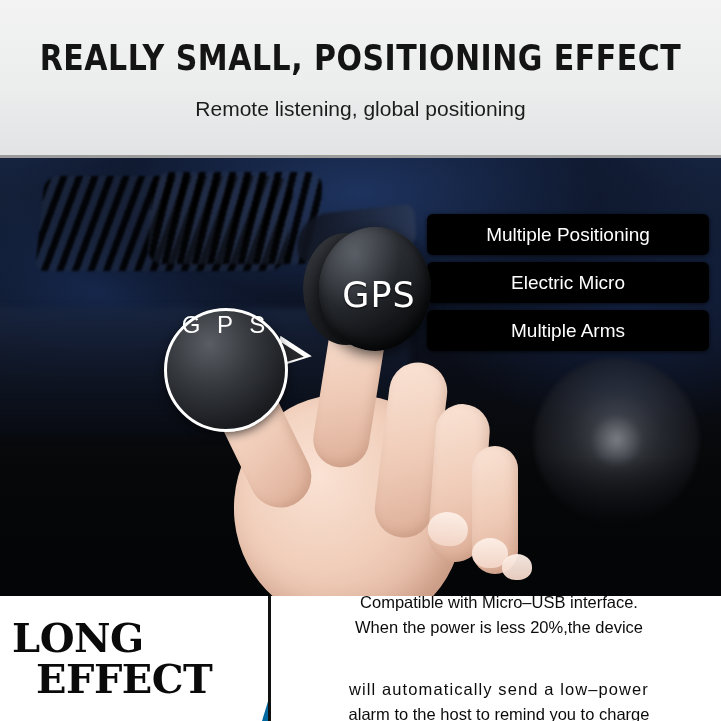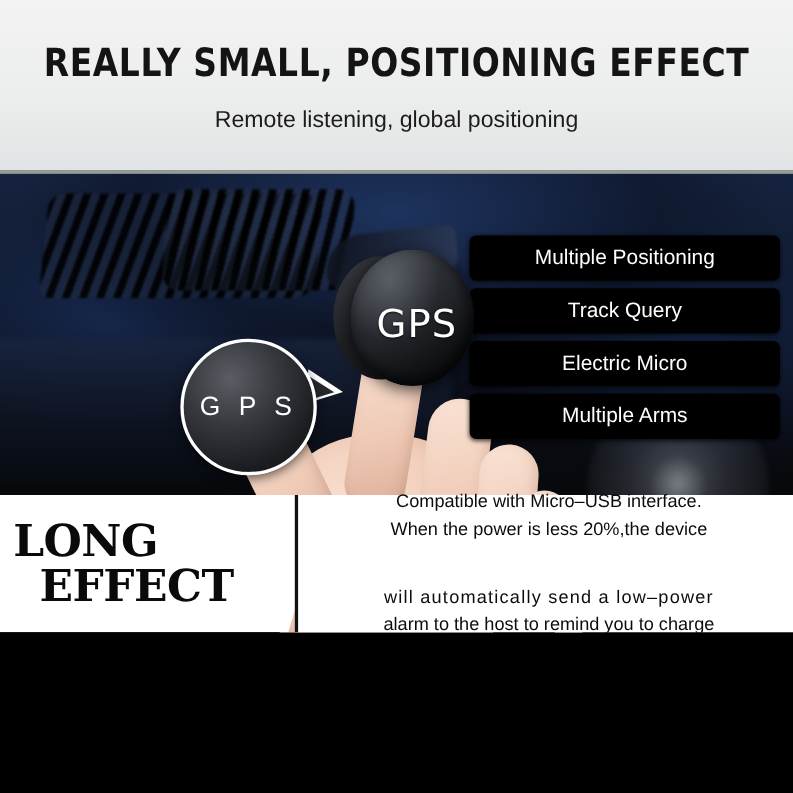--- a/index.html
+++ b/index.html
@@ -4,23 +4,23 @@
 <style>
   * { box-sizing: border-box; margin: 0; padding: 0; }
   html, body {
     width: 721px; height: 721px;
     font-family: "Liberation Sans", sans-serif;
     background: #000;
     overflow: hidden;
   }
   #page {
     position: relative;
-    width: 721px; height: 575px;
+    width: 721px; height: 721px;
     overflow: hidden;
-    background: #14532d;
+    background: #0369a1;
   }
 
   
   .header {
     position: absolute;
     left: 0; top: 0;
     width: 721px; height: 158px;
     background: linear-gradient(180deg,#f3f3f3 0%, #eceded 55%, #e2e3e4 100%);
     border-bottom: 3px solid #9a9a9a;
     display: flex;
@@ -193,21 +193,21 @@
     position: absolute;
     left: 164px; top: 150px;
     width: 124px; height: 124px;
     z-index: 8;
   }
   .callout-circle {
     position: absolute; inset: 0;
     border-radius: 50%;
     background: radial-gradient(circle at 36% 28%, #5a5d63 0%, #35383d 38%, #1b1d21 72%, #101113 100%);
     border: 3px solid #ffffff;
-    display: flex; align-items: center; justify-content: center;
+    display: flex; justify-content: center;
     box-shadow: 0 3px 10px rgba(0,0,0,.6);
   }
   .callout-label {
     color: #fff;
     font-size: 24px;
     letter-spacing: 5px;
     font-family: "Liberation Sans", sans-serif;
   }
   .callout-tail {
     position: absolute;
@@ -336,21 +336,20 @@
   <div class="photo">
     <div class="bg-car"></div>
     <div class="grille"></div>
     <div class="grille2"></div>
     <div class="headlamp"></div>
     <div class="bumper"></div>
     <div class="wheel"></div>
 
     <div class="features">
       <div class="feature-pill">Multiple Positioning</div>
-      <div class="feature-pill">Track Query</div>
       <div class="feature-pill">Electric Micro</div>
       <div class="feature-pill">Multiple Arms</div>
     </div>
 
     <div class="hand">
       <div class="palm"></div>
       <div class="finger f-thumb"></div>
       <div class="finger f-index"></div>
       <div class="finger f-mid"></div>
       <div class="finger f-ring"></div>

